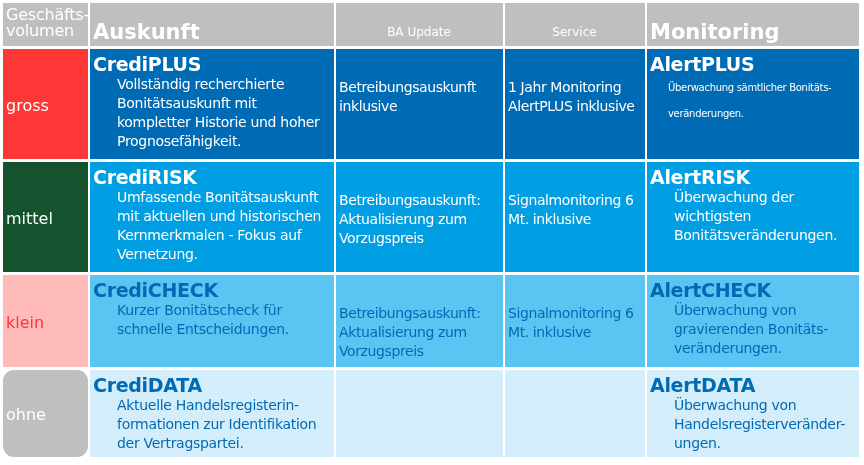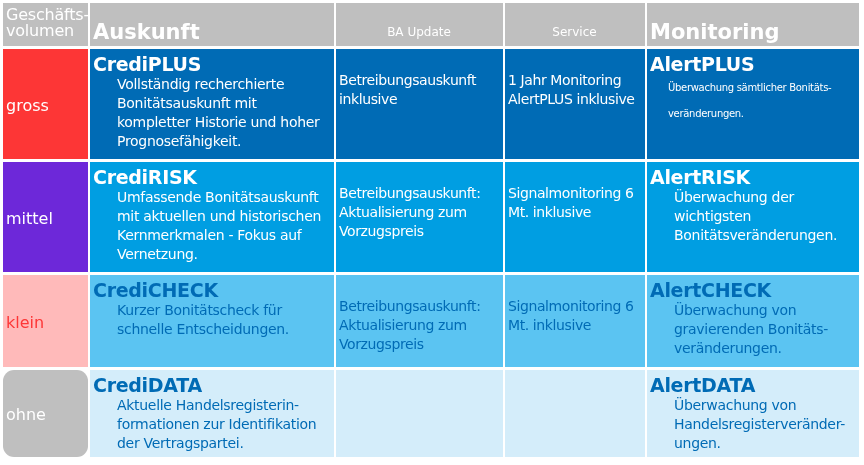--- a/index.html
+++ b/index.html
@@ -14,26 +14,26 @@
     background: #ffffff;
   }
   .cell { box-sizing: border-box; padding: 2px 4px 0 3px; overflow: hidden; }
   .hdr { background: #bfbfbf; color: #ffffff; }
   .hdr-small { font-size: 16px; line-height: 16px; padding-top: 4px; letter-spacing: -0.2px; }
   .hdr-big { font-size: 21px; font-weight: bold; line-height: 26px; padding-top: 16px; }
   .hdr-mid { font-size: 12px; line-height: 18px; padding-top: 20px; text-align: center; }
   .lbl { font-size: 16px; display: flex; align-items: center; padding-left: 3px; }
   .title { font-size: 19px; font-weight: bold; line-height: 22px; margin-top: 2px; letter-spacing: -0.3px; }
   .desc { font-size: 14px; line-height: 19px; letter-spacing: -0.3px; margin-left: 24px; }
-  .mid { font-size: 14px; line-height: 19px; letter-spacing: -0.4px; padding-top: 22px; }
+  .mid { font-size: 14px; line-height: 19px; letter-spacing: -0.4px; padding-top: 29px; }
   .mon-desc { font-size: 10px; line-height: 26px; letter-spacing: -0.3px; margin-left: 18px; }
 
   .r-gross .lbl { background: #fd3636; color: #ffffff; }
   .r-gross .c { background: #006bb5; color: #ffffff; }
-  .r-mittel .lbl { background: #6d28d9; color: #ffffff; }
+  .r-mittel .lbl { background: #14532d; color: #ffffff; }
   .r-mittel .c { background: #009ee2; color: #ffffff; }
   .r-klein .lbl { background: #ffbaba; color: #fd3636; }
   .r-klein .c { background: #5bc4f2; color: #006bb5; }
   .r-ohne .lbl { background: #bfbfbf; color: #ffffff; border-radius: 11px; }
   .r-ohne .c { background: #d4edfa; color: #006bb5; }
   .row { display: contents; }
 </style>
 </head>
 <body>
 

